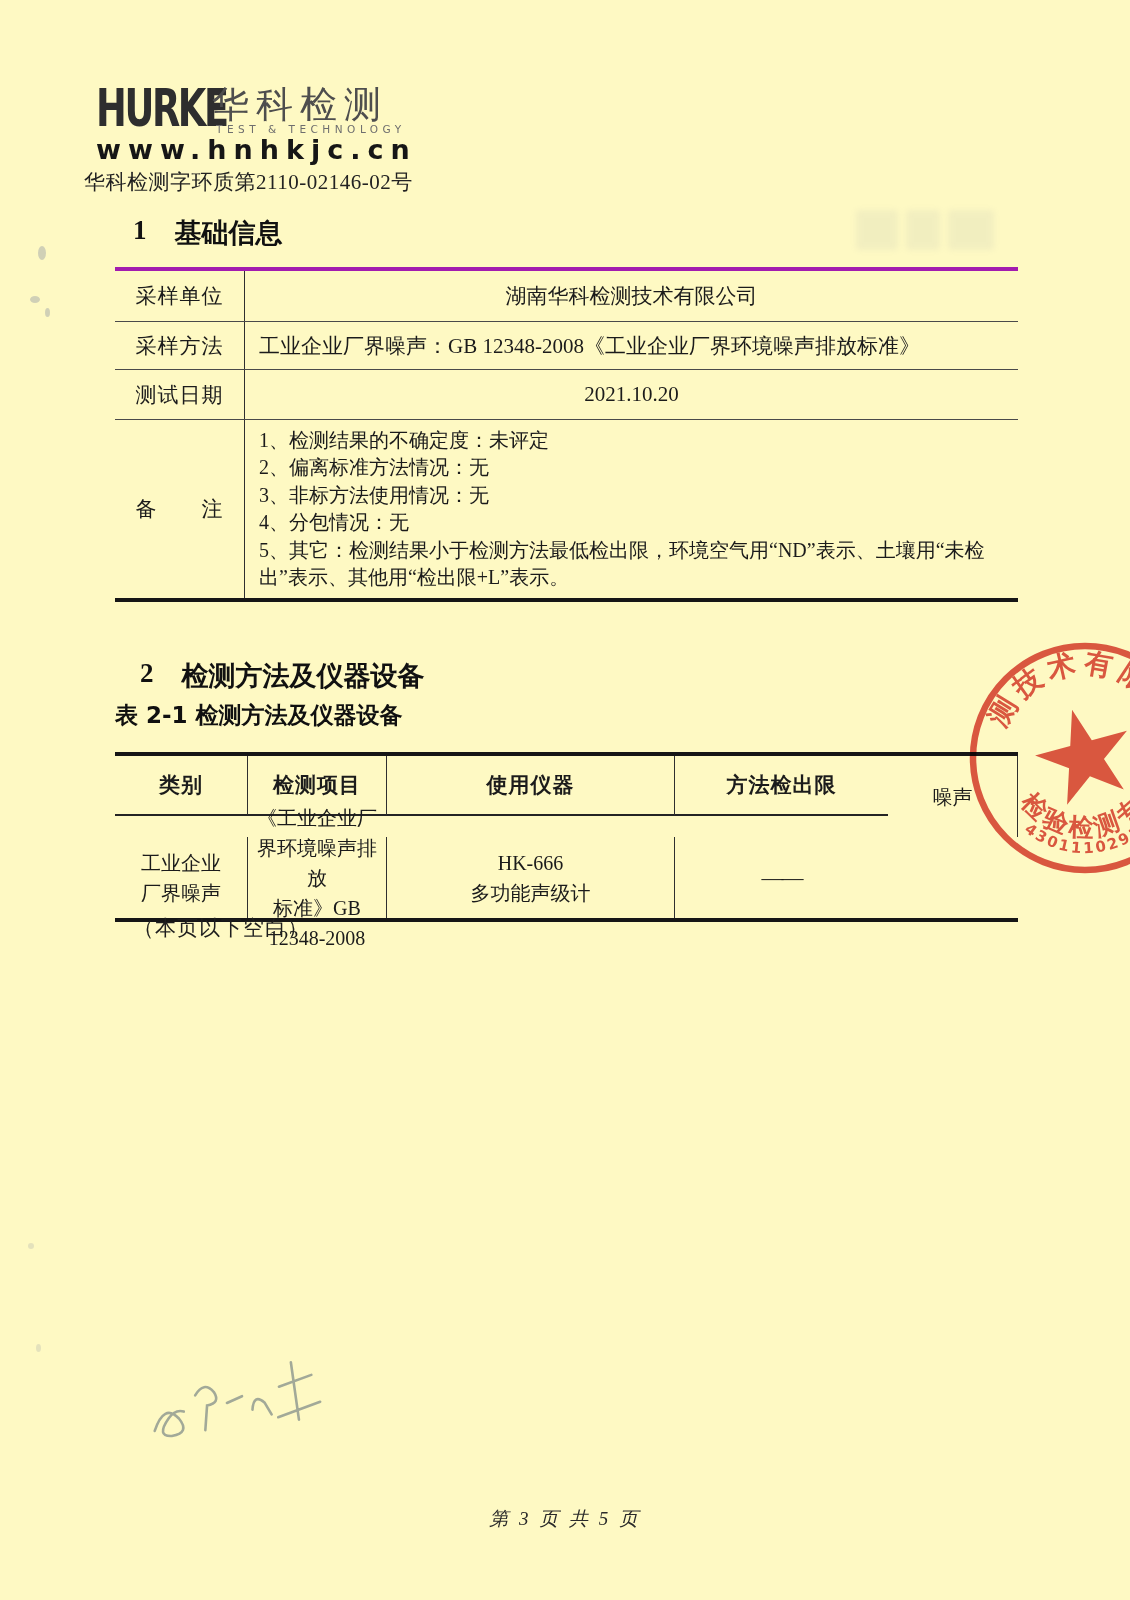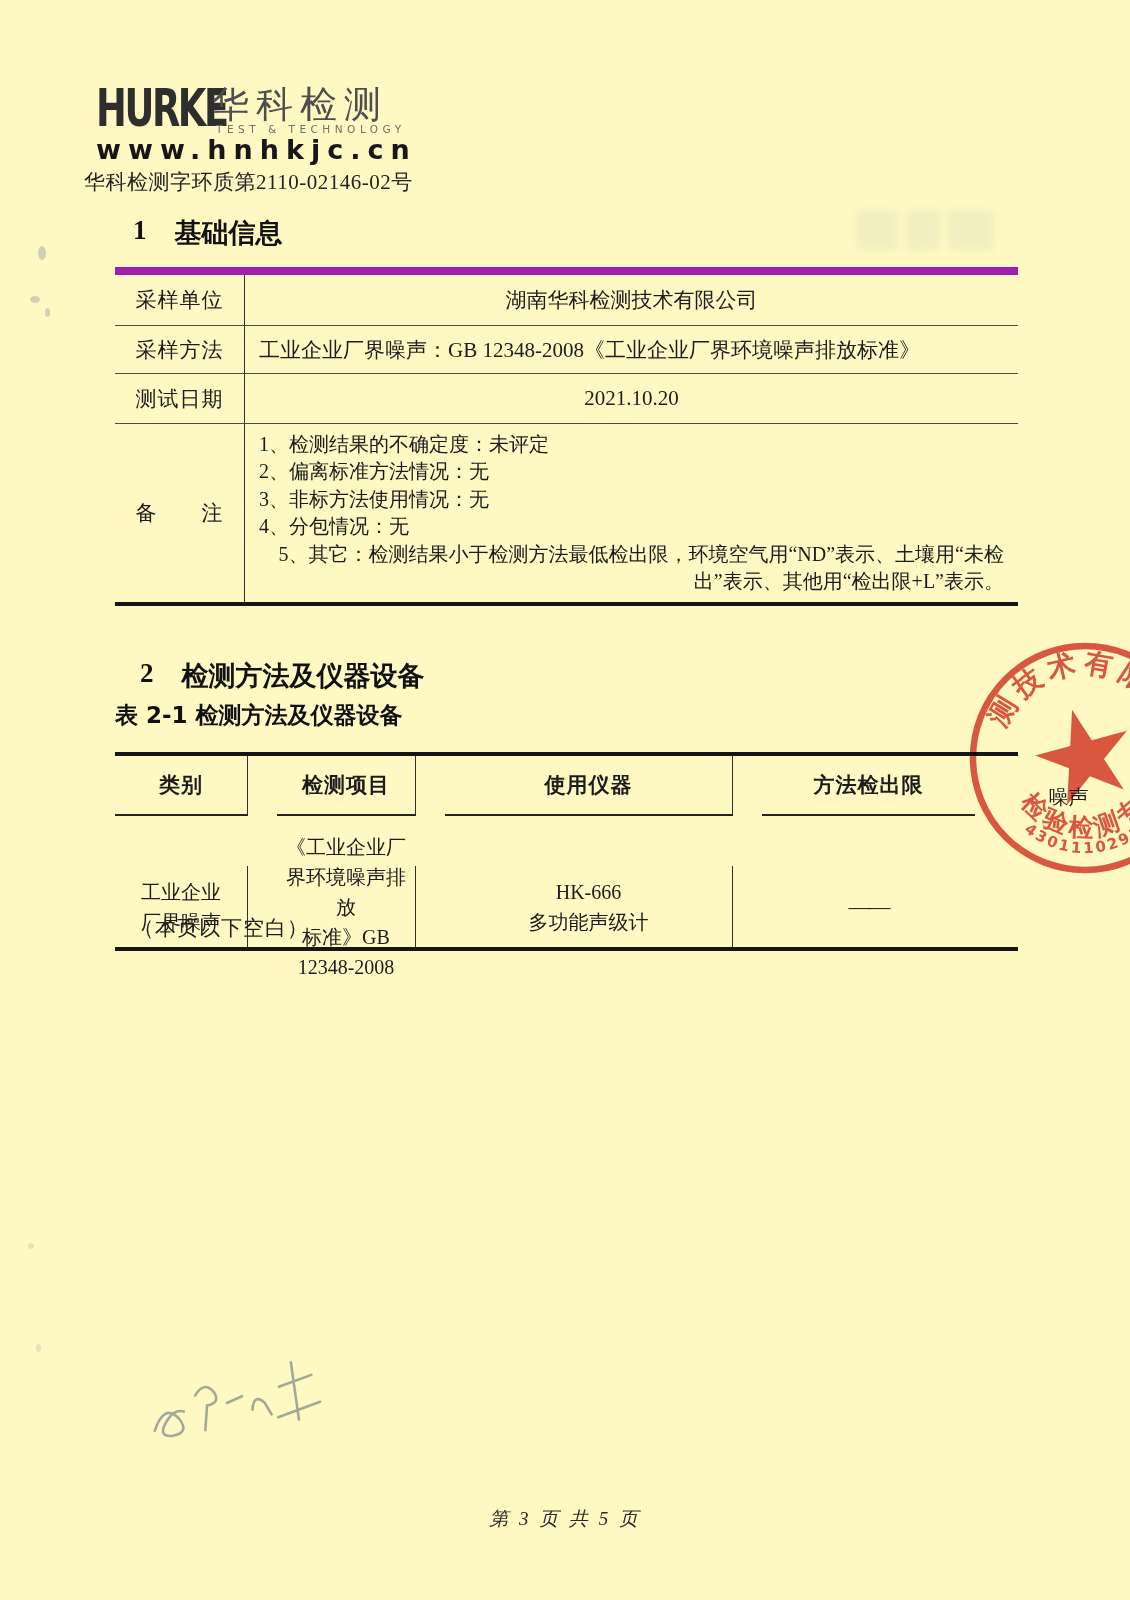--- a/index.html
+++ b/index.html
@@ -36,45 +36,45 @@
     font-size:27px; color:#111; display:flex; white-space:nowrap;
   }
   .sec-heading .num { font-family:"Liberation Serif","DejaVu Serif",serif; font-weight:bold; }
   .sec-heading .gap { width:28px; }
   #h1 { left:133px; top:215px; }
   #h2 { left:140px; top:658px; }
 
   
   #table1 {
     left:115px; top:267px; width:903px;
-    border-top:8px solid #a21caf; border-bottom:4px solid #161616;
+    border-top:4px solid #a21caf; border-bottom:4px solid #161616;
   }
   .t1row { display:flex; border-bottom:1.5px solid #4a4a4a; }
   .t1row:last-child { border-bottom:none; }
   .t1label {
     width:129px; flex:0 0 129px; border-right:1.6px solid #2f2f2f;
     display:flex; align-items:center; justify-content:center;
     font-size:21px; letter-spacing:1px;
   }
   .t1value { flex:1; padding:0 14px; display:flex; align-items:center; font-size:21px; }
   .t1value.center { justify-content:center; }
   .r1 { height:50px; } .r2 { height:47px; } .r3 { height:49px; } .r4 { height:178px; }
   .remarks { flex-direction:column; align-items:flex-start; justify-content:center; padding:6px 14px; }
-  .remark-line { font-size:20px; line-height:27.5px;text-align:right; }
+  .remark-line { font-size:20px; line-height:27.5px; }
 
   
   .table2-title {
     left:115px; top:700px; width:903px; 
     font-family:"DejaVu Sans","Liberation Sans",sans-serif; font-weight:bold;
     font-size:23px; color:#101010;
   }
   #table2 {
     left:115px; top:752px; width:903px;
     border-top:4px solid #161616; border-bottom:4px solid #161616;
-    display:grid; grid-template-columns:133px 139px 288px 213px 130px;gap:29px;
+    display:grid; grid-template-columns:133px 139px 288px 213px 130px;
   }
   .t2h {
     height:58px; display:flex; align-items:center; justify-content:center;
     font-family:"DejaVu Sans","Liberation Sans",sans-serif; font-weight:bold;
     font-size:21px; border-bottom:2px solid #242424; letter-spacing:1px;
   }
   .t2c {
     height:81px; display:flex; align-items:center; justify-content:center;
     font-size:20px; line-height:30px; text-align:center; white-space:pre-line;
   }

